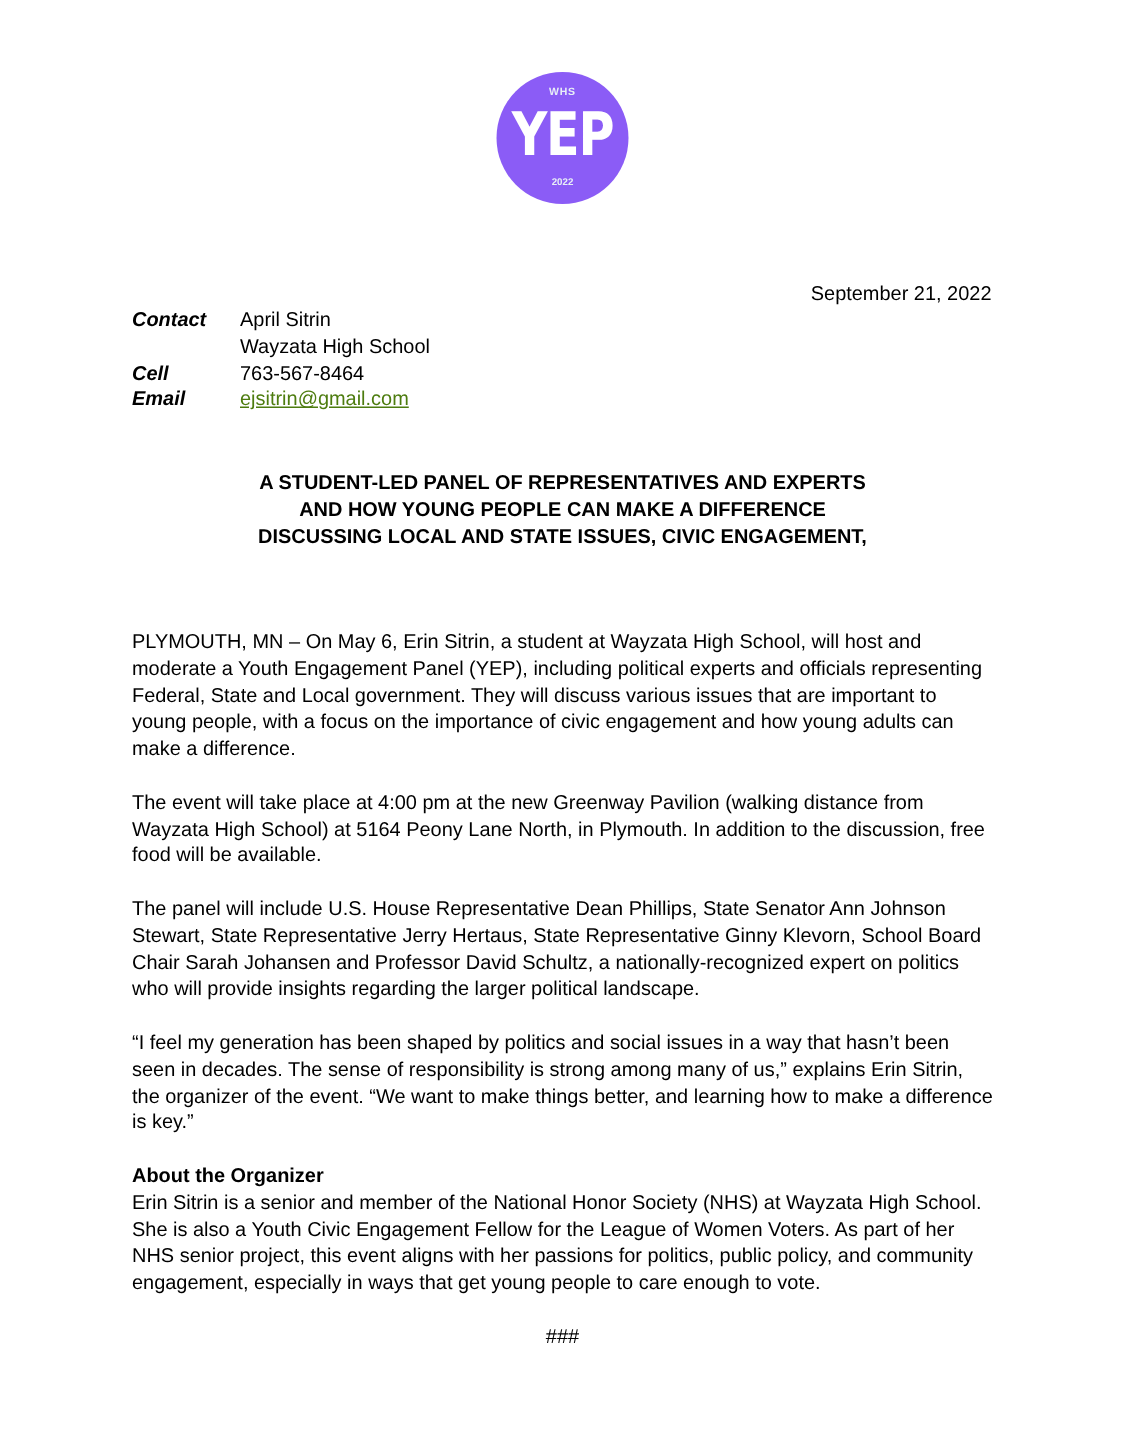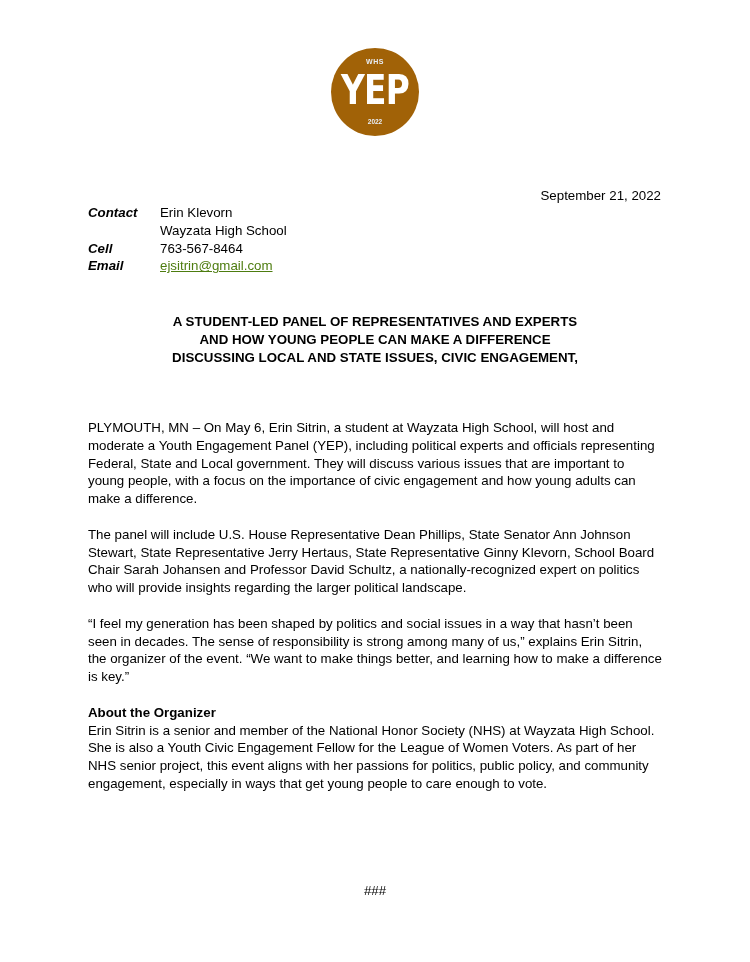--- a/index.html
+++ b/index.html
@@ -117,30 +117,30 @@
       position: absolute;
       left: 88px;
       width: 574px;
       top: 882px;
       text-align: center;
     }
   </style>
 </head>
 <body>
 
-<div class="logo" style="background: #a16207;">
+<div class="logo" style="background: #8b5cf6;">
   <div class="whs">WHS</div>
   <div class="yep">YEP</div>
   <div class="year">2022</div>
 </div>
 
 <div class="contact">
   <div class="row">
     <span class="label">Contact</span>
-    <span class="value">Erin Klevorn</span>
+    <span class="value">April Sitrin</span>
   </div>
   <div class="row">
     <span class="label"></span>
     <span class="value">Wayzata High School</span>
   </div>
   <div class="row">
     <span class="label">Cell</span>
     <span class="value">763-567-8464</span>
   </div>
   <div class="row">
@@ -156,19 +156,20 @@
 </div>
 
 <div class="headline">
   <div>A STUDENT-LED PANEL OF REPRESENTATIVES AND EXPERTS</div>
   <div>AND HOW YOUNG PEOPLE CAN MAKE A DIFFERENCE</div>
   <div>DISCUSSING LOCAL AND STATE ISSUES, CIVIC ENGAGEMENT,</div>
 </div>
 
 <div class="body">
   <p><span class="dateline">PLYMOUTH, MN –</span><span> On May 6, Erin Sitrin, a student at Wayzata High School, will host and moderate a Youth Engagement Panel (YEP), including political experts and officials representing Federal, State and Local government. They will discuss various issues that are important to young people, with a focus on the importance of civic engagement and how young adults can make a difference.</span></p>
+  <p>The event will take place at 4:00 pm at the new Greenway Pavilion (walking distance from Wayzata High School) at 5164 Peony Lane North, in Plymouth. In addition to the discussion, free food will be available.</p>
   <p>The panel will include U.S. House Representative Dean Phillips, State Senator Ann Johnson Stewart, State Representative Jerry Hertaus, State Representative Ginny Klevorn, School Board Chair Sarah Johansen and Professor David Schultz, a nationally-recognized expert on politics who will provide insights regarding the larger political landscape.</p>
   <p>“I feel my generation has been shaped by politics and social issues in a way that hasn’t been seen in decades. The sense of responsibility is strong among many of us,” explains Erin Sitrin, the organizer of the event. “We want to make things better, and learning how to make a difference is key.”</p>
   <p class="about-heading">About the Organizer</p>
   <p>Erin Sitrin is a senior and member of the National Honor Society (NHS) at Wayzata High School. She is also a Youth Civic Engagement Fellow for the League of Women Voters. As part of her NHS senior project, this event aligns with her passions for politics, public policy, and community engagement, especially in ways that get young people to care enough to vote.</p>
 </div>
 
 <div class="endmark">###</div>
 
 </body></html>

